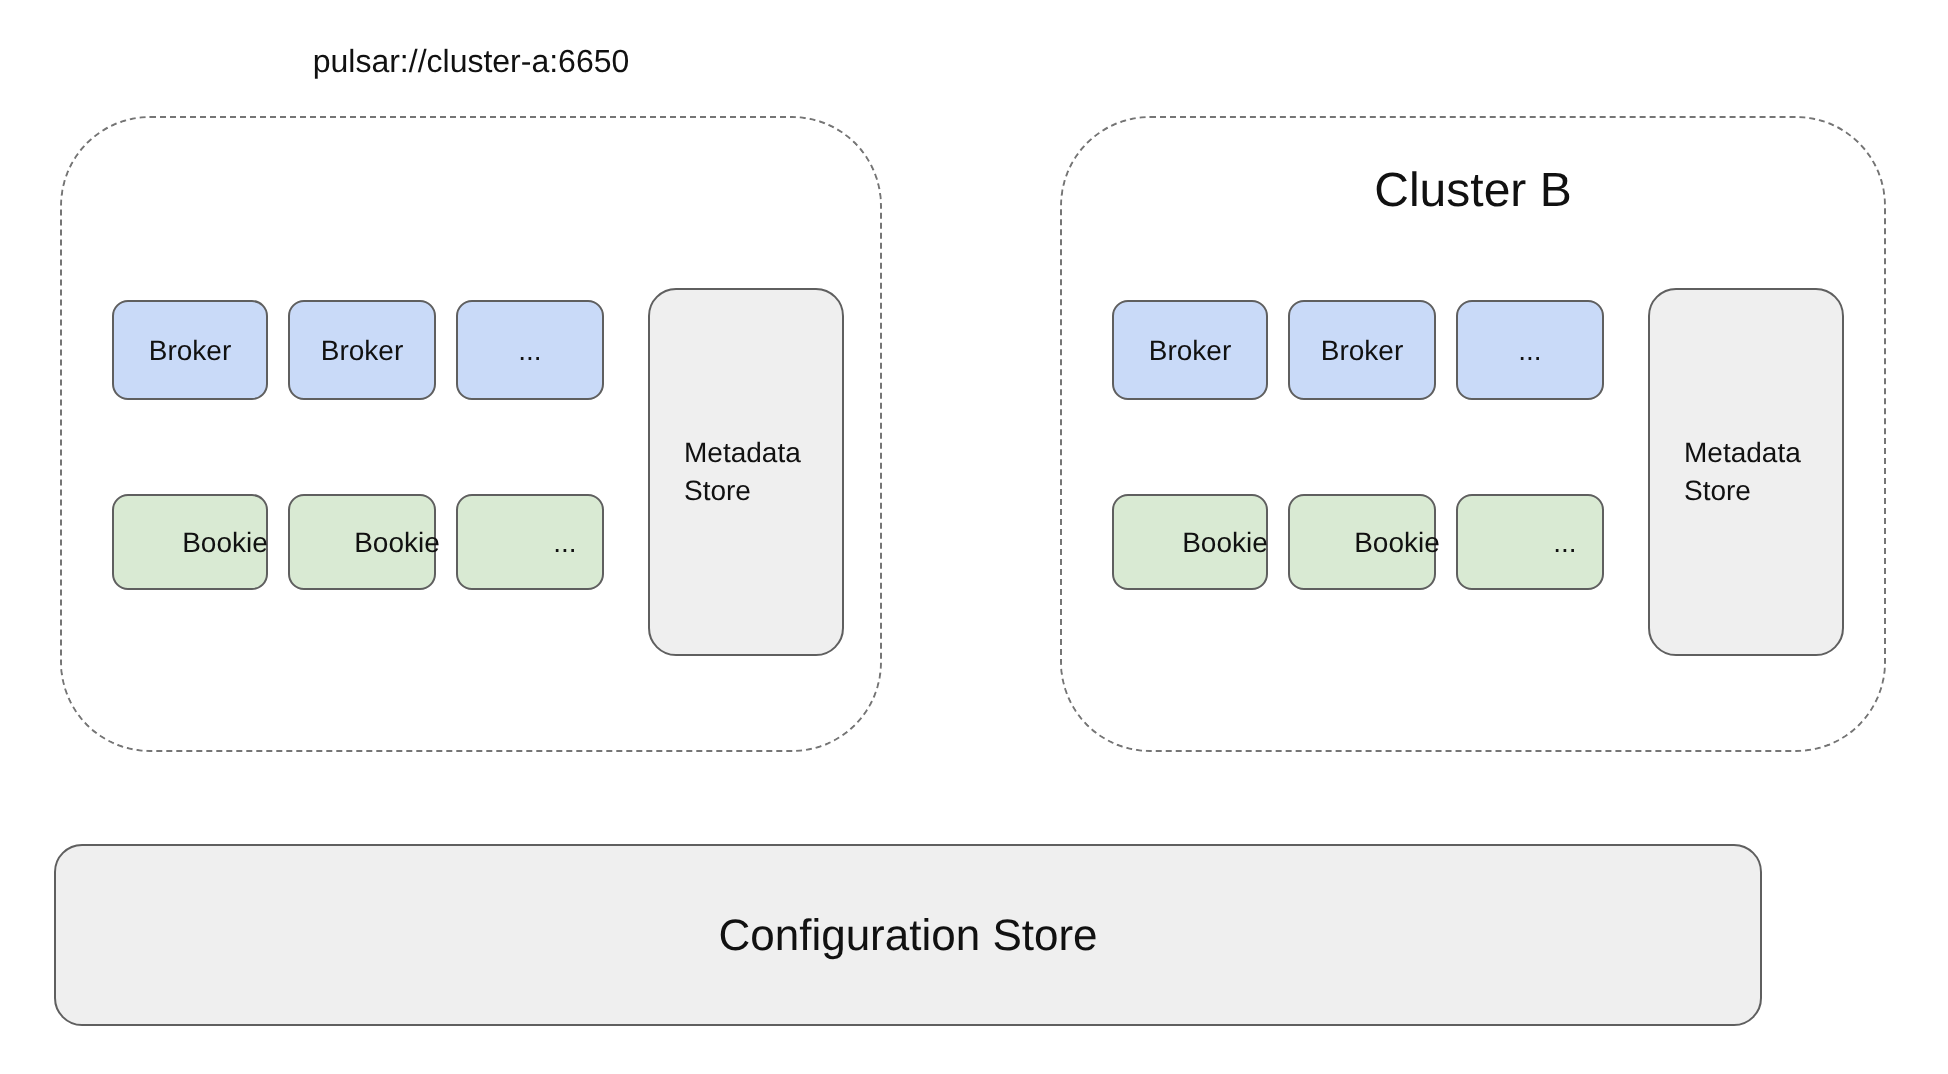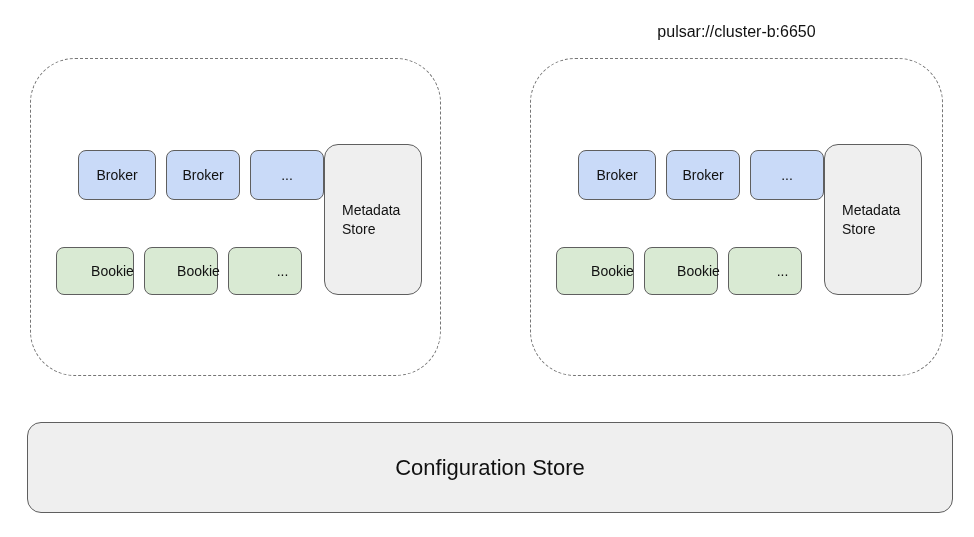--- a/index.html
+++ b/index.html
@@ -49,78 +49,79 @@
   .node {
     position: absolute;
     border: 1.5px solid var(--node-border, #5f5f5f);
     border-radius: 8px;
     display: flex;
     align-items: center;
     justify-content: center;
     font-size: 14px;
     box-sizing: border-box;
   }
-  .broker { background: var(--broker-fill, #c9daf8); top: 91px;  height: 50px; margin-left: 22px; }
+  .broker { background: var(--broker-fill, #c9daf8); top: 91px;  height: 50px; }
   .bookie { background: var(--bookie-fill, #d9ead3); top: 188px; height: 48px; padding-left: 35px; }
   .pos-0 { left: 25px;  width: 78px; }
   .pos-1 { left: 113px; width: 74px; }
   .pos-2 { left: 197px; width: 74px; }
 
   .metadata {
     background: var(--store-fill, #efefef);
     left: 293px;
     top: 85px;
     width: 98px;
-    height: 151px;
+    height: 184px;
     border-radius: 14px;
     justify-content: flex-start;
     text-align: left;
     padding: 0 8px 0 17px;
     line-height: 1.35;
     font-size: 14px;
   }
 
   .config-store {
     position: absolute;
     left: 27px;
     top: 422px;
-    width: 926px;
+    width: 854px;
     height: 91px;
     background: var(--store-fill, #efefef);
     border: 1.6px solid var(--node-border, #5f5f5f);
     border-radius: 14px;
     display: flex;
     align-items: center;
     justify-content: center;
     font-size: 22px;
     box-sizing: border-box;
   }
 </style>
 </head>
 <body>
 
 <div class="canvas">
 
+  <div class="url-label" id="url-a">pulsar://cluster-a:6650</div>
 
-  <div class="url-label" id="url-b">pulsar://cluster-b:6650</div>
 
   <div class="cluster" id="cluster-a">
 
     <div class="node broker pos-0">Broker</div>
     <div class="node broker pos-1">Broker</div>
     <div class="node broker pos-2">...</div>
 
     <div class="node bookie pos-0">Bookie</div>
     <div class="node bookie pos-1">Bookie</div>
     <div class="node bookie pos-2">...</div>
 
     <div class="node metadata">Metadata Store</div>
   </div>
 
   <div class="cluster" id="cluster-b">
+    <div class="cluster-title">Cluster B</div>
 
     <div class="node broker pos-0">Broker</div>
     <div class="node broker pos-1">Broker</div>
     <div class="node broker pos-2">...</div>
 
     <div class="node bookie pos-0">Bookie</div>
     <div class="node bookie pos-1">Bookie</div>
     <div class="node bookie pos-2">...</div>
 
     <div class="node metadata">Metadata Store</div>

